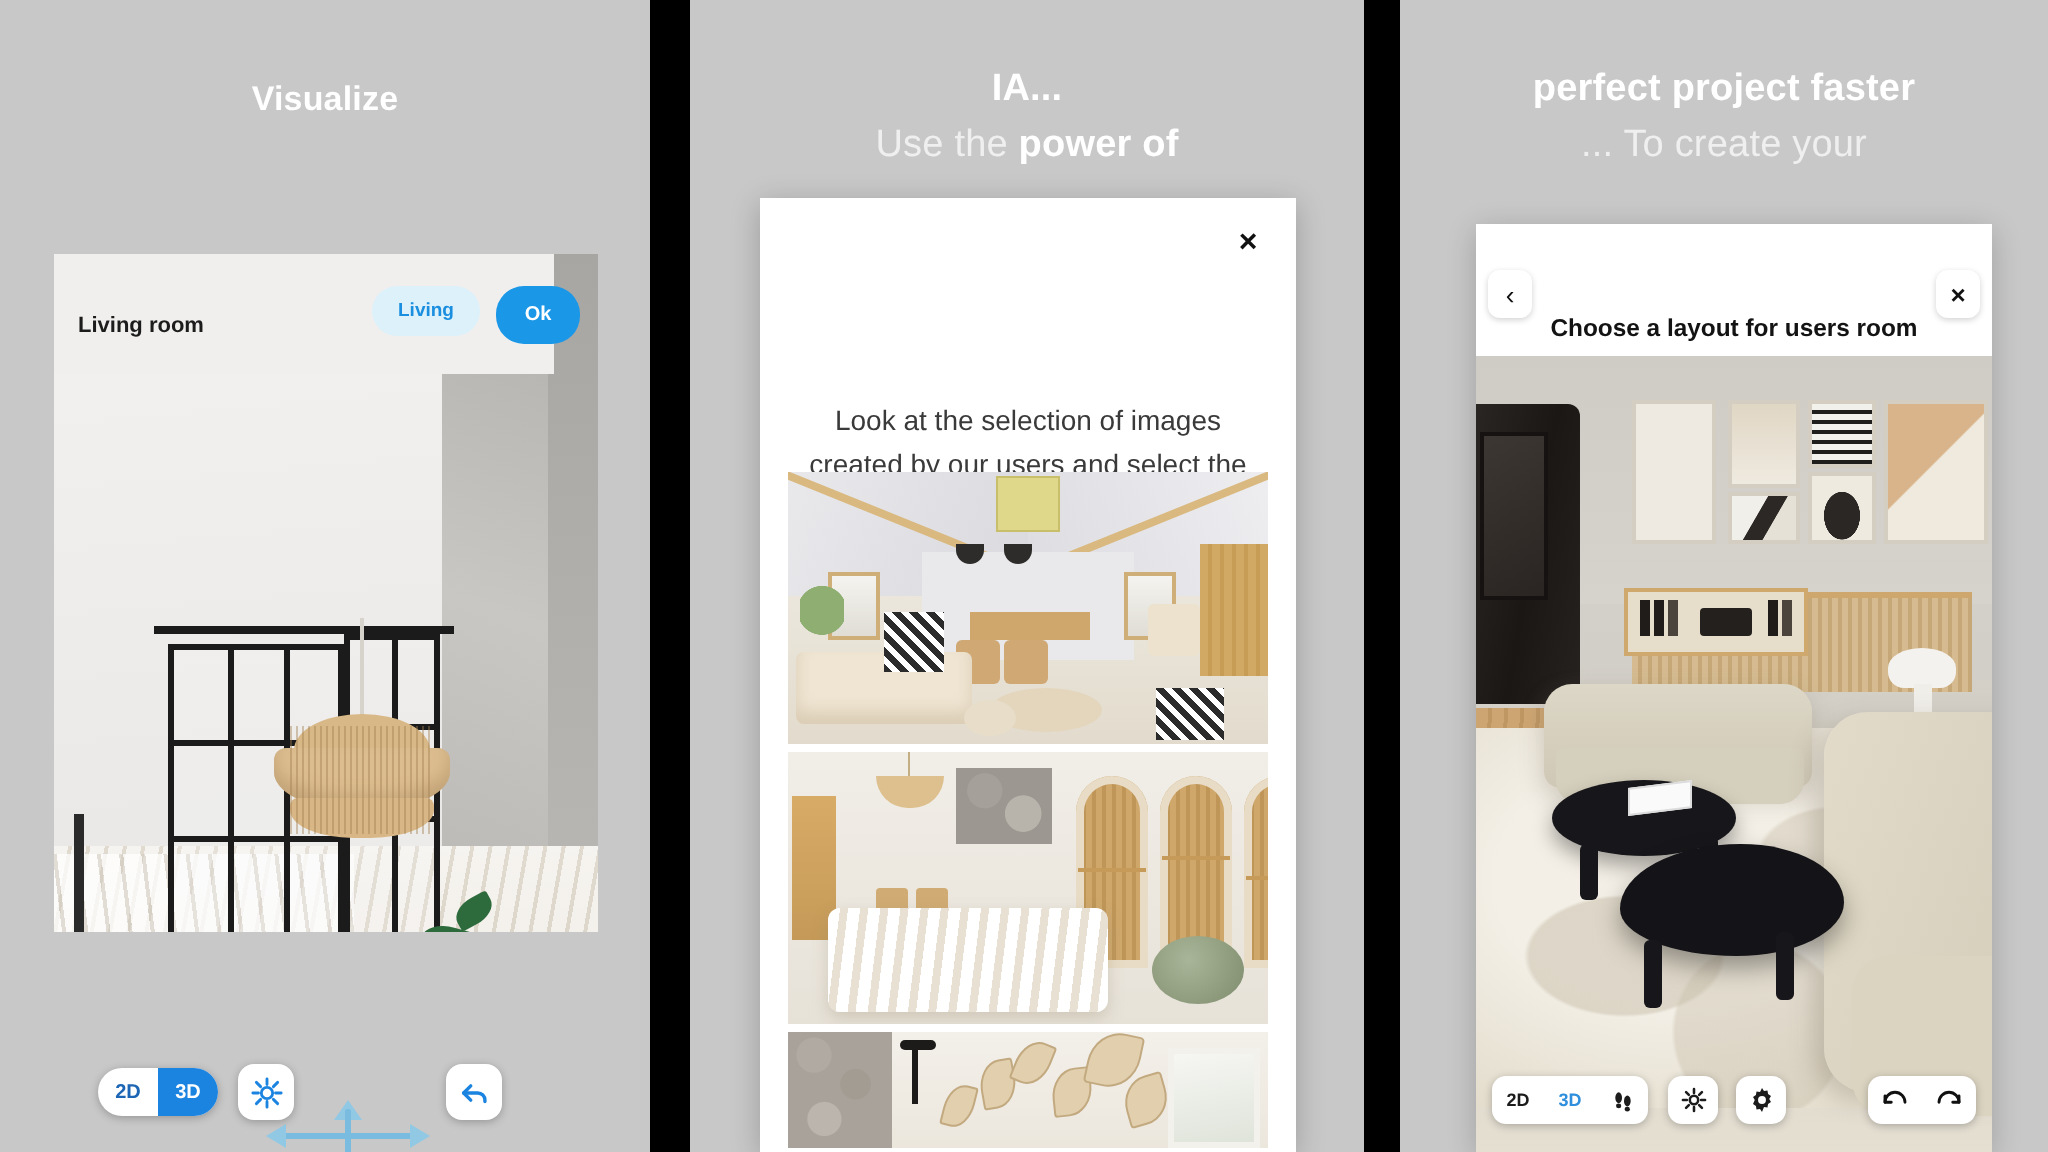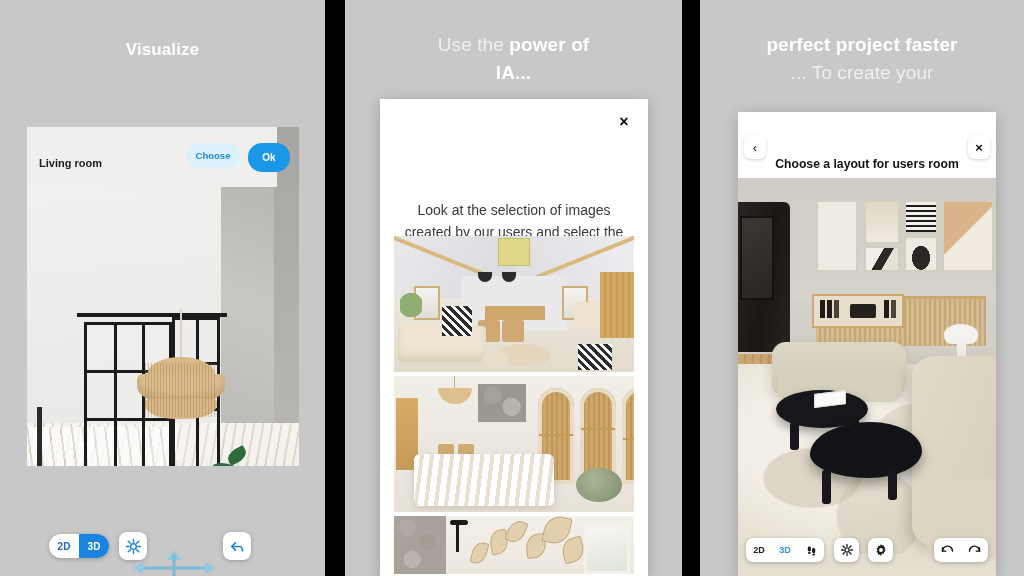--- a/index.html
+++ b/index.html
@@ -342,21 +342,21 @@
       <div class="p1-dtable"></div>
 
       <div class="p1-chairB" style="left:138px;top:424px;width:34px;height:42px"></div>
       <div class="p1-chairB" style="left:188px;top:420px;width:34px;height:42px"></div>
       <div class="p1-chairB" style="left:238px;top:420px;width:32px;height:44px"></div>
 
       <div class="p1-topbar"></div>
       <div class="p1-roomname">Living room</div>
     </div>
 
-    <button class="btn-cancel">Choose</button>
+    <button class="btn-cancel">Living</button>
     <button class="btn-ok">Ok</button>
 
     <div class="p1-tools" style="left:27px; bottom:0;">
       <div class="seg">
         <div>2D</div>
         <div class="on">3D</div>
       </div>
       <div class="icbtn" style="left:92px">
         <svg width="17" height="17" viewBox="0 0 24 24" fill="none" stroke="#1b84e0" stroke-width="2" stroke-linecap="round">
           <circle cx="12" cy="12" r="4"></circle>
@@ -380,22 +380,22 @@
         </svg>
       </div>
     </div>
   </div>
 
   <div class="divider" id="div-1"></div>
 
   <div class="panel" id="panel-2">
 
     <div class="caption" id="cap2">
+      <span class="cap-line cap-bold">IA...</span>
       <span class="cap-line"><span class="cap-light">Use the </span><span class="cap-bold">power of</span></span>
-      <span class="cap-line cap-bold">IA...</span>
     </div>
 
     <div class="modal">
       <div class="modal-close">×</div>
       <div class="modal-sub">Look at the selection of images created by our users and select the ones that inspires you</div>
 
       <div class="gal">
 
         <div class="gcard g1">
           <div class="ceilL"></div>

